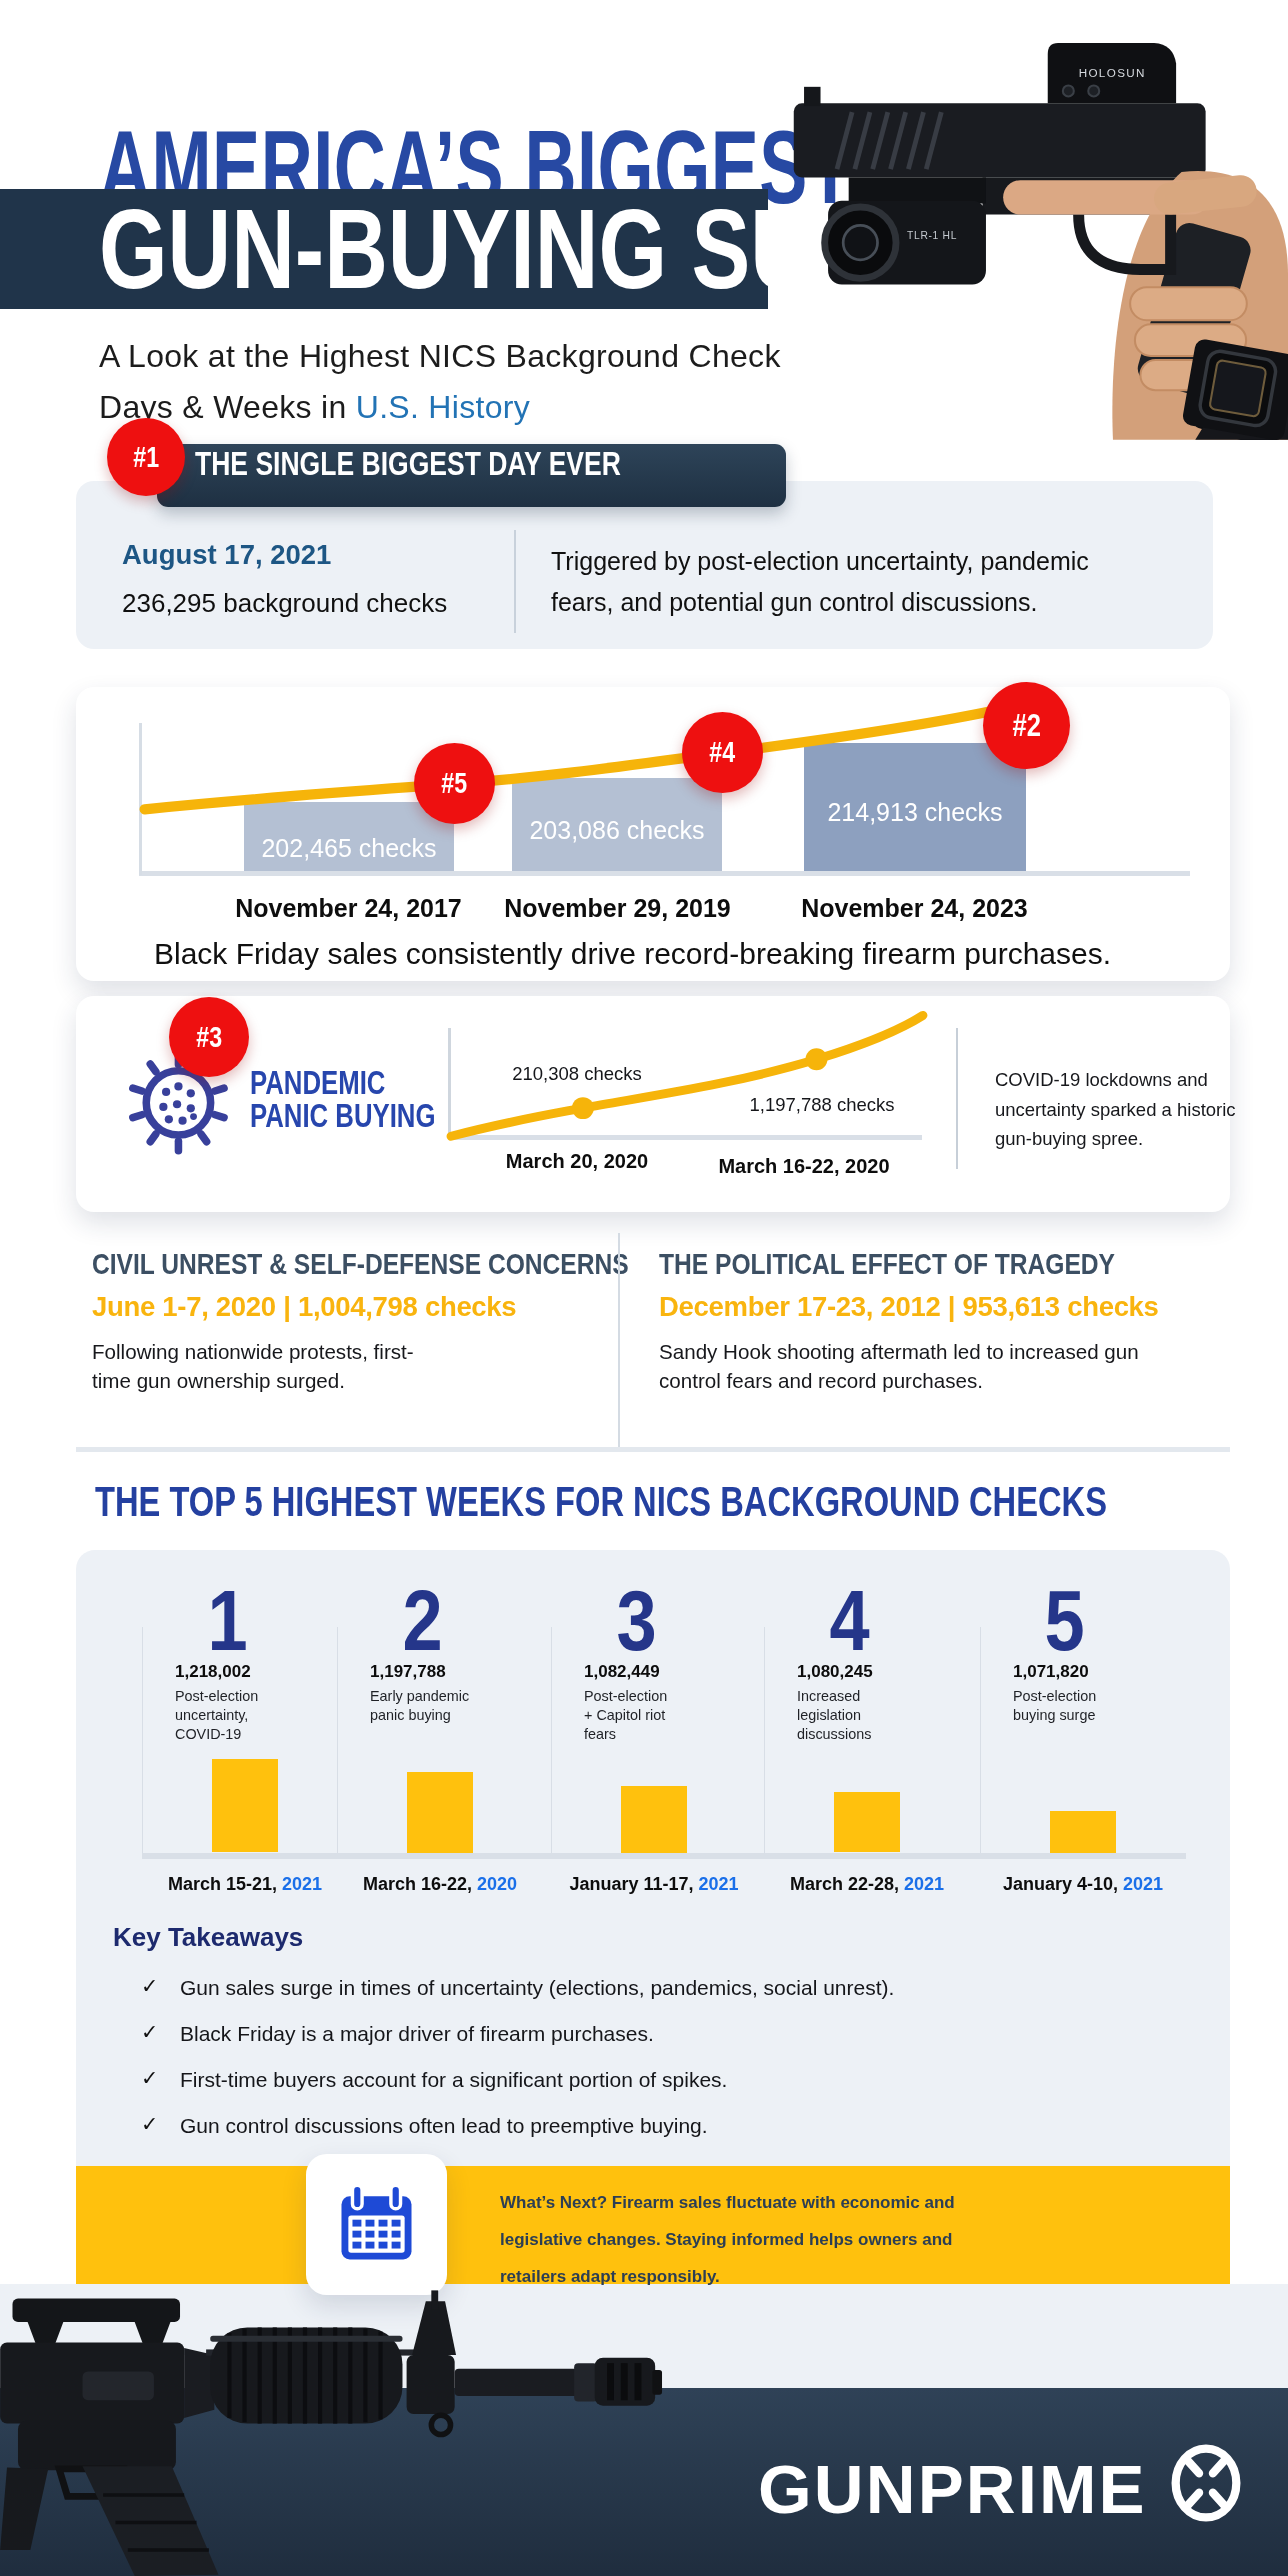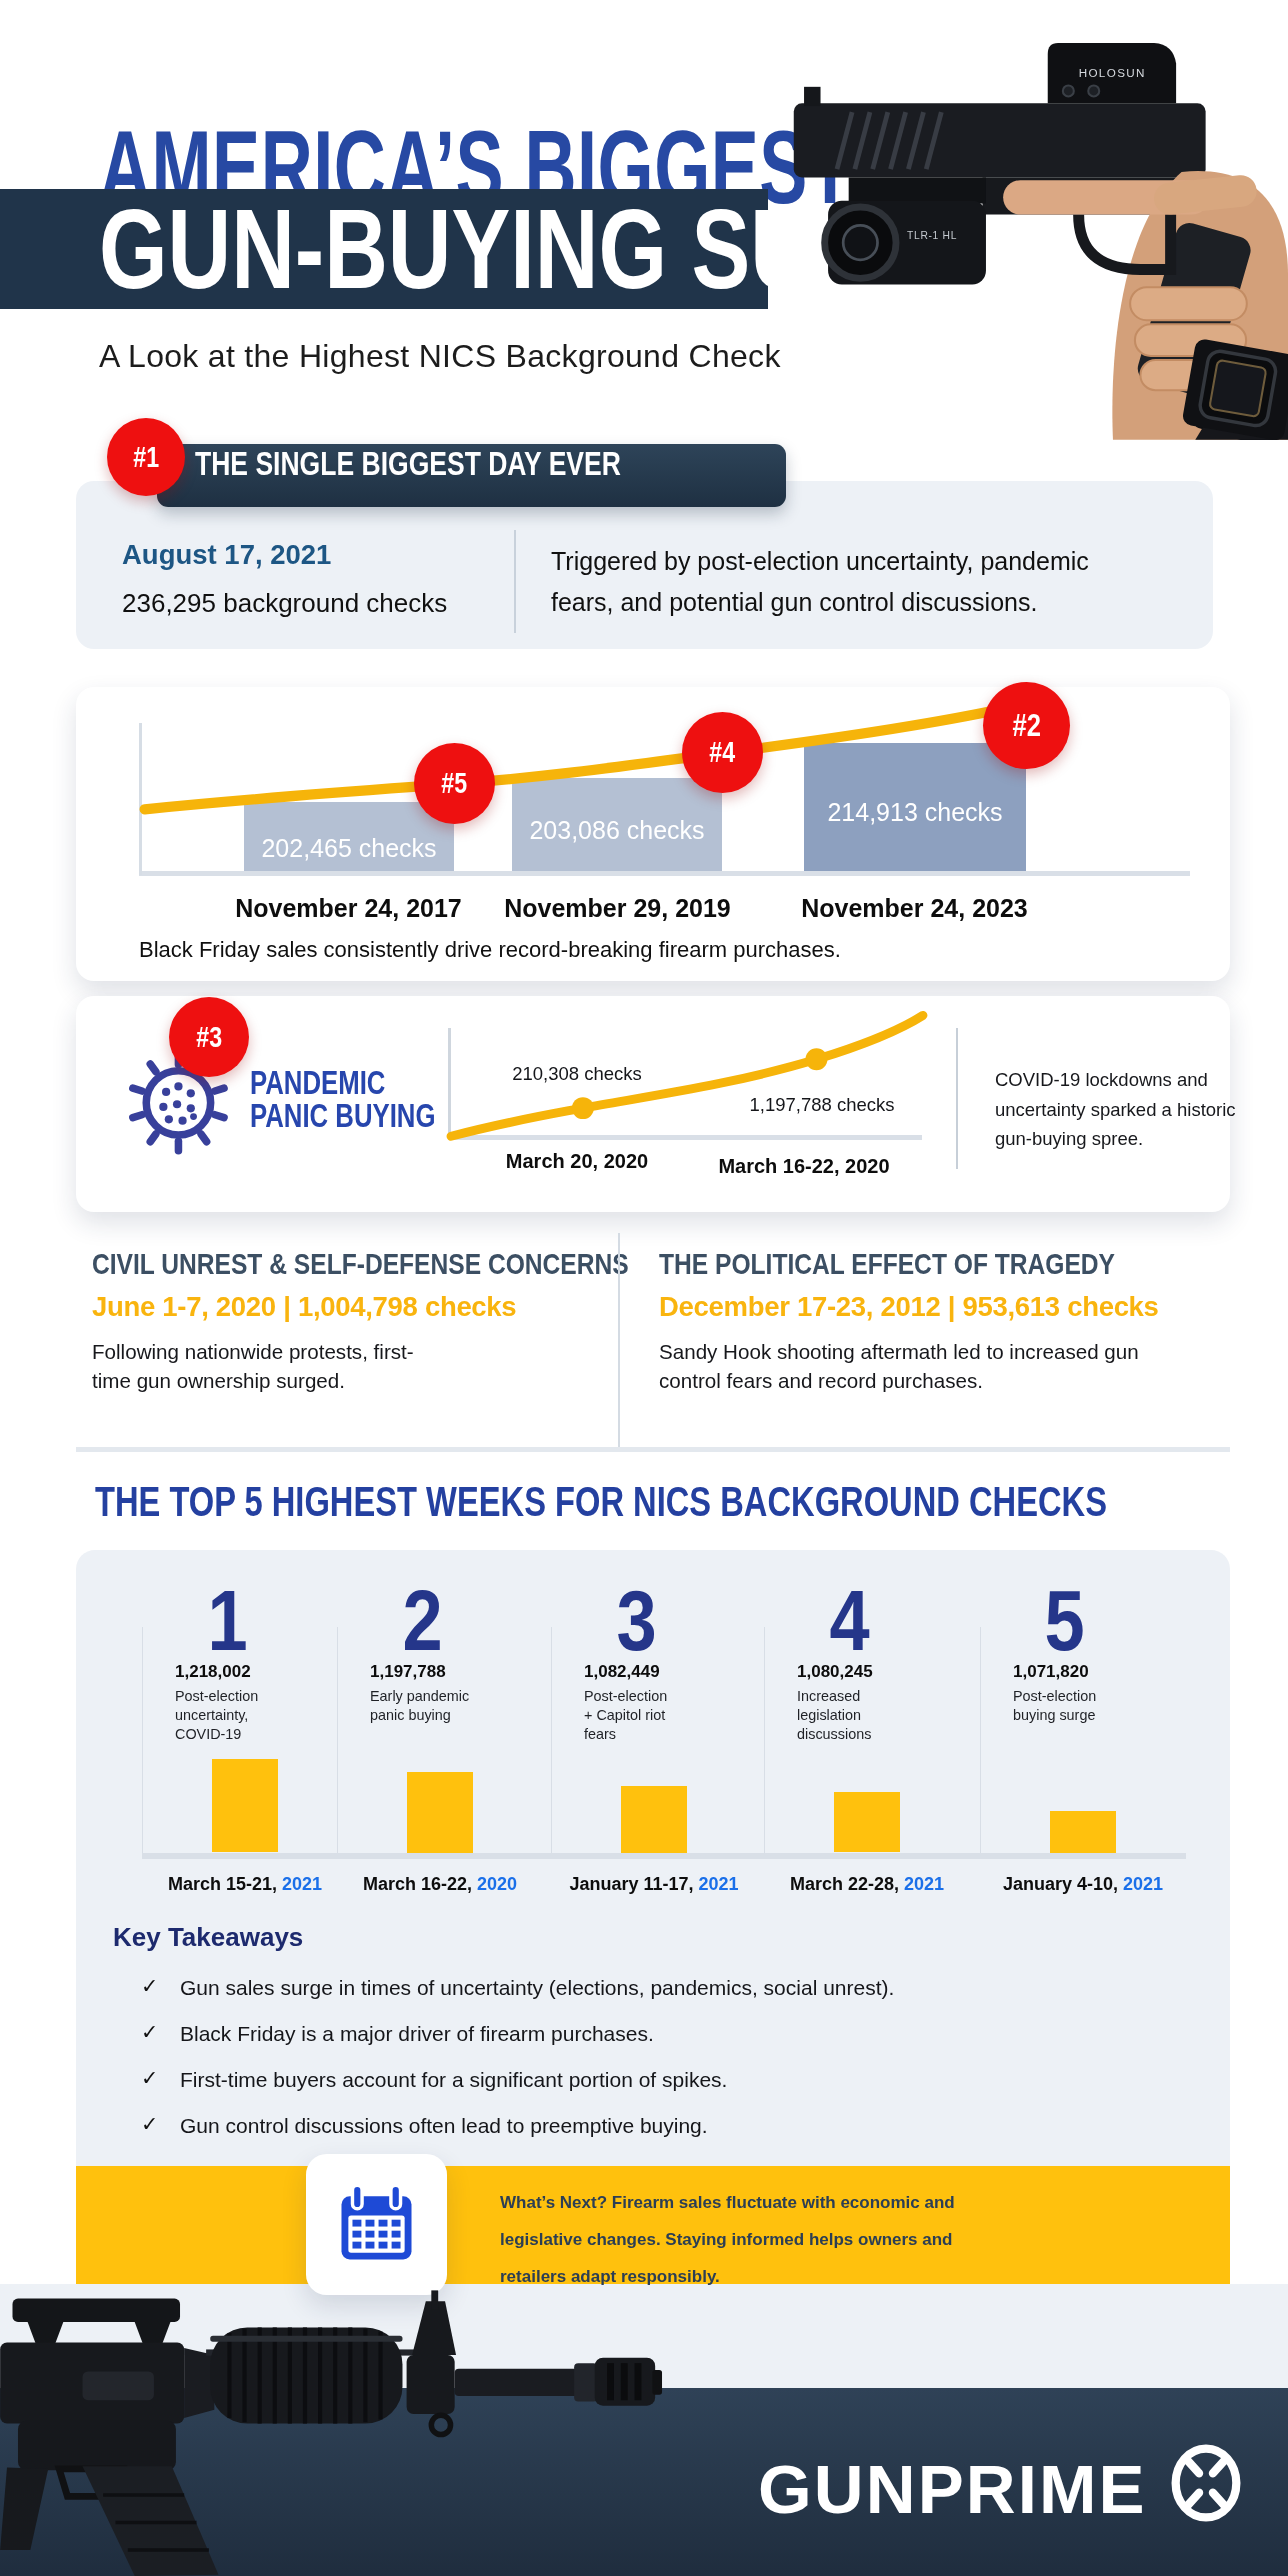--- a/index.html
+++ b/index.html
@@ -86,20 +86,21 @@
       <rect x="652" y="516" width="100" height="98" rx="18" fill="#0b0c0e" stroke="#33373d" stroke-width="5"></rect>
       <rect x="666" y="529" width="72" height="72" rx="8" fill="#15171c" stroke="#6e5c3c" stroke-width="3"></rect>
     </g>
   </svg>
 
   <div class="title1"><span class="cnd" style="transform:scaleX(.7)">AMERICA’S BIGGEST</span></div>
   <div class="band">
       <span class="t2 cnd">GUN-BUYING SURGES</span>
     </div>
   <div class="abs subtitle" style="left:99px;top:338px">A Look at the Highest NICS Background Check</div>
+  <div class="abs subtitle" style="left:99px;top:389px"><span>Days &amp; Weeks in </span><span class="hl">U.S. History</span></div>
 
   <div class="graycard" style="left:76px;top:481px;width:1137px;height:168px;z-index:1"></div>
   <div class="s1bar">
       <span class="cnd">THE SINGLE BIGGEST DAY EVER</span>
     </div>
   <div class="badge" style="left:107px;top:418px;width:78px;height:78px;font-size:29px">
       <span class="cndc">#1</span>
     </div>
   <div class="abs" style="left:122px;top:539px;font-size:27.5px;font-weight:700;color:#1D5684;z-index:2">August 17, 2021</div>
   <div class="abs" style="left:122px;top:588px;font-size:26px;color:#101010;z-index:2">236,295 background checks</div>
@@ -130,21 +131,21 @@
   <div class="badge" style="left:682px;top:712px;width:81px;height:81px;font-size:29px">
       <span class="cndc">#4</span>
     </div>
   <div class="badge" style="left:983px;top:682px;width:87px;height:87px;font-size:32px">
       <span class="cndc">#2</span>
     </div>
 
   <div class="bfdate" style="left:225px;top:894px">November 24, 2017</div>
   <div class="bfdate" style="left:494px;top:894px">November 29, 2019</div>
   <div class="bfdate" style="left:791px;top:894px">November 24, 2023</div>
-  <div class="abs" style="left:139px;top:937px;font-size:22px;color:#101010;z-index:3">Black Friday sales consistently drive record-breaking firearm purchases.</div>
+  <div class="abs" style="left:154px;top:937px;font-size:30px;color:#101010;z-index:3">Black Friday sales consistently drive record-breaking firearm purchases.</div>
 
   <div class="card" style="left:76px;top:996px;width:1154px;height:216px"></div>
   <div class="badge" style="left:169px;top:997px;width:80px;height:80px;font-size:29px">
       <span class="cndc">#3</span>
     </div>
 
   <svg class="abs" style="left:125px;top:1048px;z-index:3" width="111" height="107" viewBox="0 0 162 156">
     <g stroke="#38409B" stroke-width="11" stroke-linecap="round">
       <line x1="78" y1="10" x2="78" y2="24"></line>
       <line x1="78" y1="10" x2="78" y2="24" transform="rotate(36 78 80)"></line>

